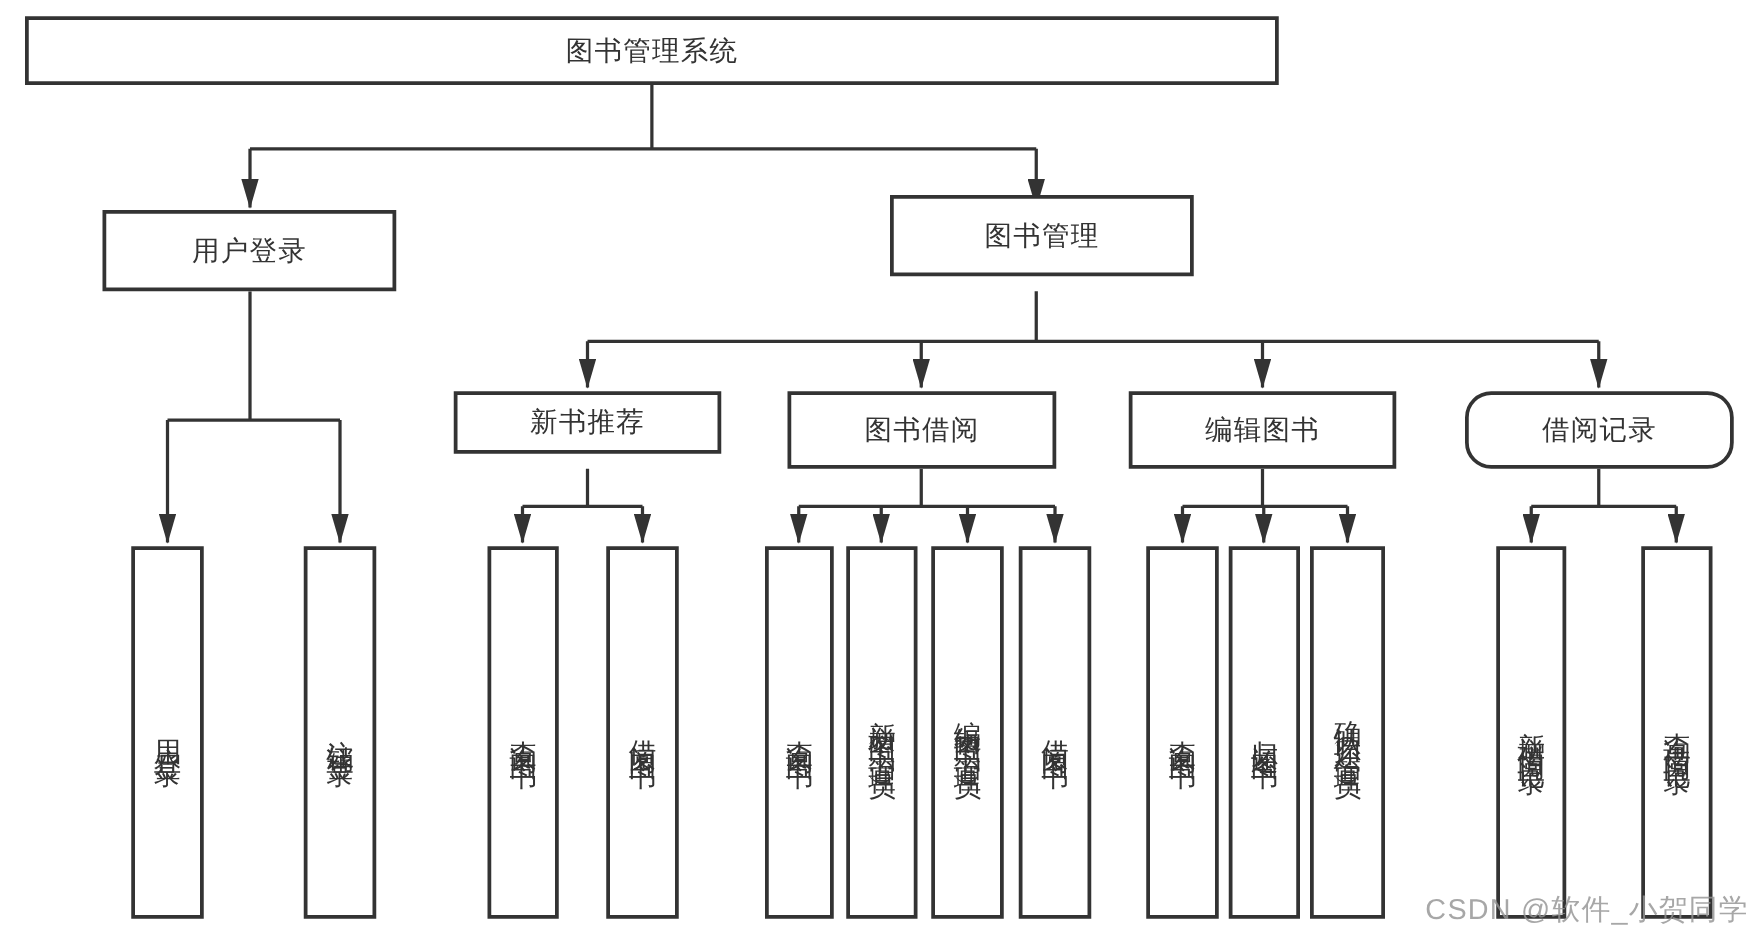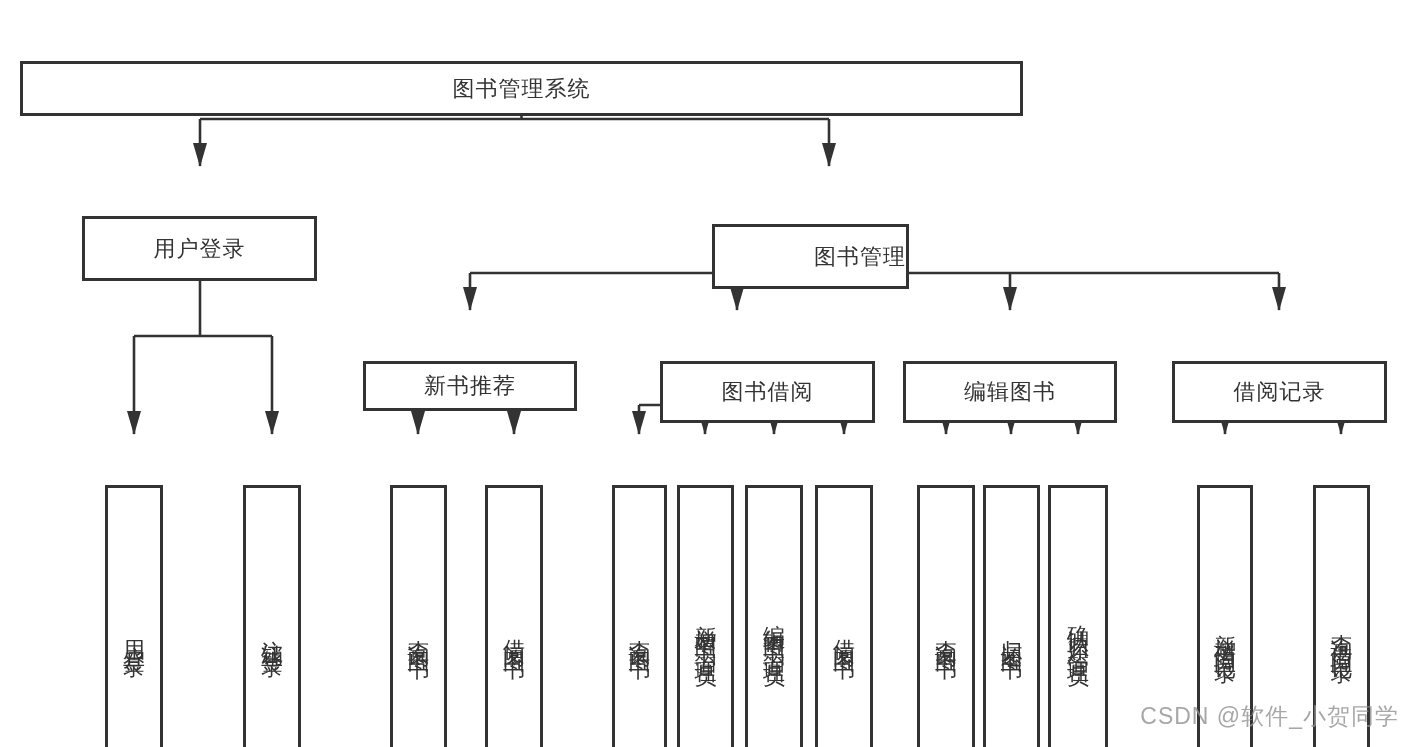--- a/index.html
+++ b/index.html
@@ -9,35 +9,34 @@
   .node{
     position:absolute;
     box-sizing:border-box;
     background:#ffffff;
     border:3px solid #333333;
     display:flex;
     align-items:center;
     justify-content:center;
     color:#333333;
     z-index:2;
-    margin-top:48px;
   }
   .h-label{font-size:22px;letter-spacing:1px;white-space:nowrap;}
   .leaf .v-label{
     writing-mode:vertical-rl;
     text-orientation:mixed;
     font-size:22px;
     letter-spacing:6px;
     line-height:1.1;
     white-space:nowrap;
   }
   #watermark{
     position:absolute;
     right:6px;
-    bottom:15px;
+    bottom:4px;
     z-index:5;
     font-size:23px;
     color:rgba(148,148,148,0.82);
     letter-spacing:1px;
     white-space:nowrap;
   }
 </style>
 </head>
 <body>
 
@@ -93,34 +92,34 @@
     </g>
   </svg>
 
   <div class="node" style="left:20px;top:13px;width:1003px;height:55px;">
     <span class="h-label">图书管理系统</span>
   </div>
 
   <div class="node" style="left:82px;top:168px;width:235px;height:65px;">
     <span class="h-label">用户登录</span>
   </div>
-  <div class="node" style="left:712px;top:176px;width:197px;height:65px;justify-content:flex-end;">
+  <div class="node" style="left:712px;top:156px;width:243px;height:65px;">
     <span class="h-label">图书管理</span>
   </div>
 
   <div class="node" style="left:363px;top:313px;width:214px;height:50px;">
     <span class="h-label">新书推荐</span>
   </div>
-  <div class="node" style="left:660px;top:313px;width:215px;height:62px;">
+  <div class="node" style="left:630px;top:313px;width:215px;height:62px;">
     <span class="h-label">图书借阅</span>
   </div>
   <div class="node" style="left:903px;top:313px;width:214px;height:62px;">
     <span class="h-label">编辑图书</span>
   </div>
-  <div class="node" style="left:1172px;top:313px;width:215px;height:62px;">
+  <div class="node" style="left:1172px;top:313px;width:215px;height:62px;border-radius:21px;">
     <span class="h-label">借阅记录</span>
   </div>
 
   <div class="node leaf" style="left:105px;top:437px;width:58px;height:298px;">
     <span class="v-label">用户登录</span>
   </div>
   <div class="node leaf" style="left:243px;top:437px;width:58px;height:298px;">
     <span class="v-label">注销登录</span>
   </div>
 

